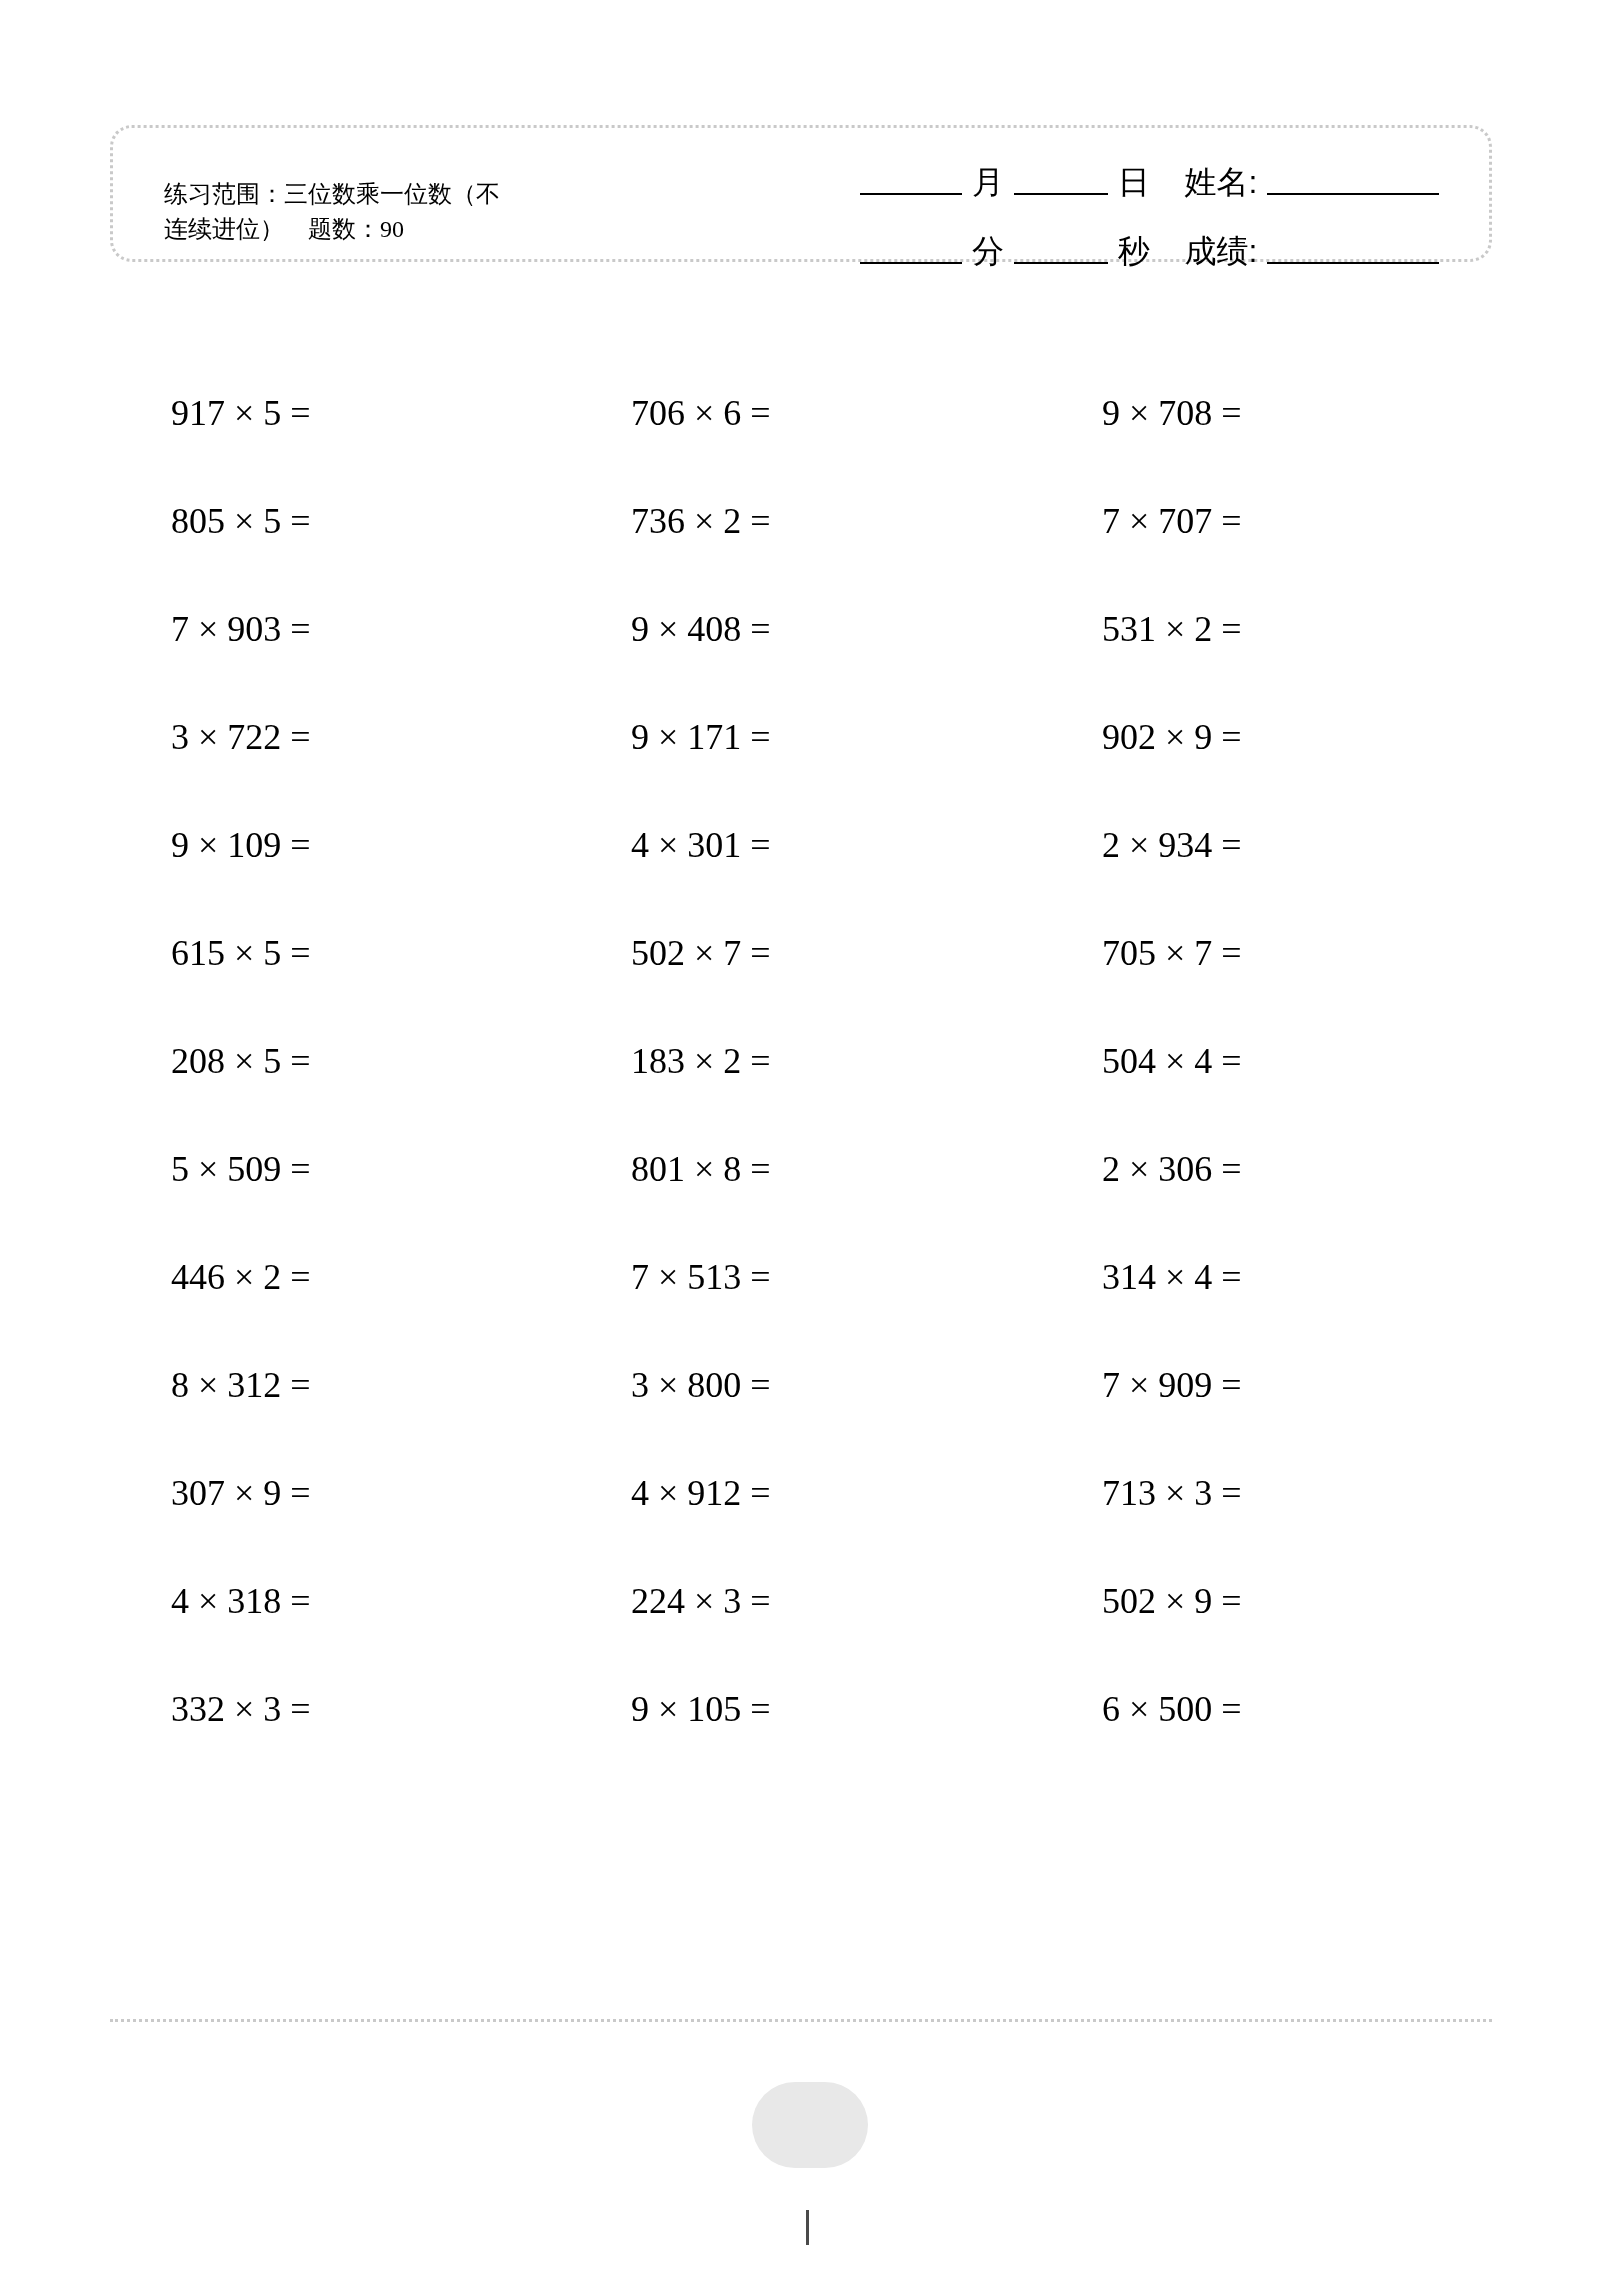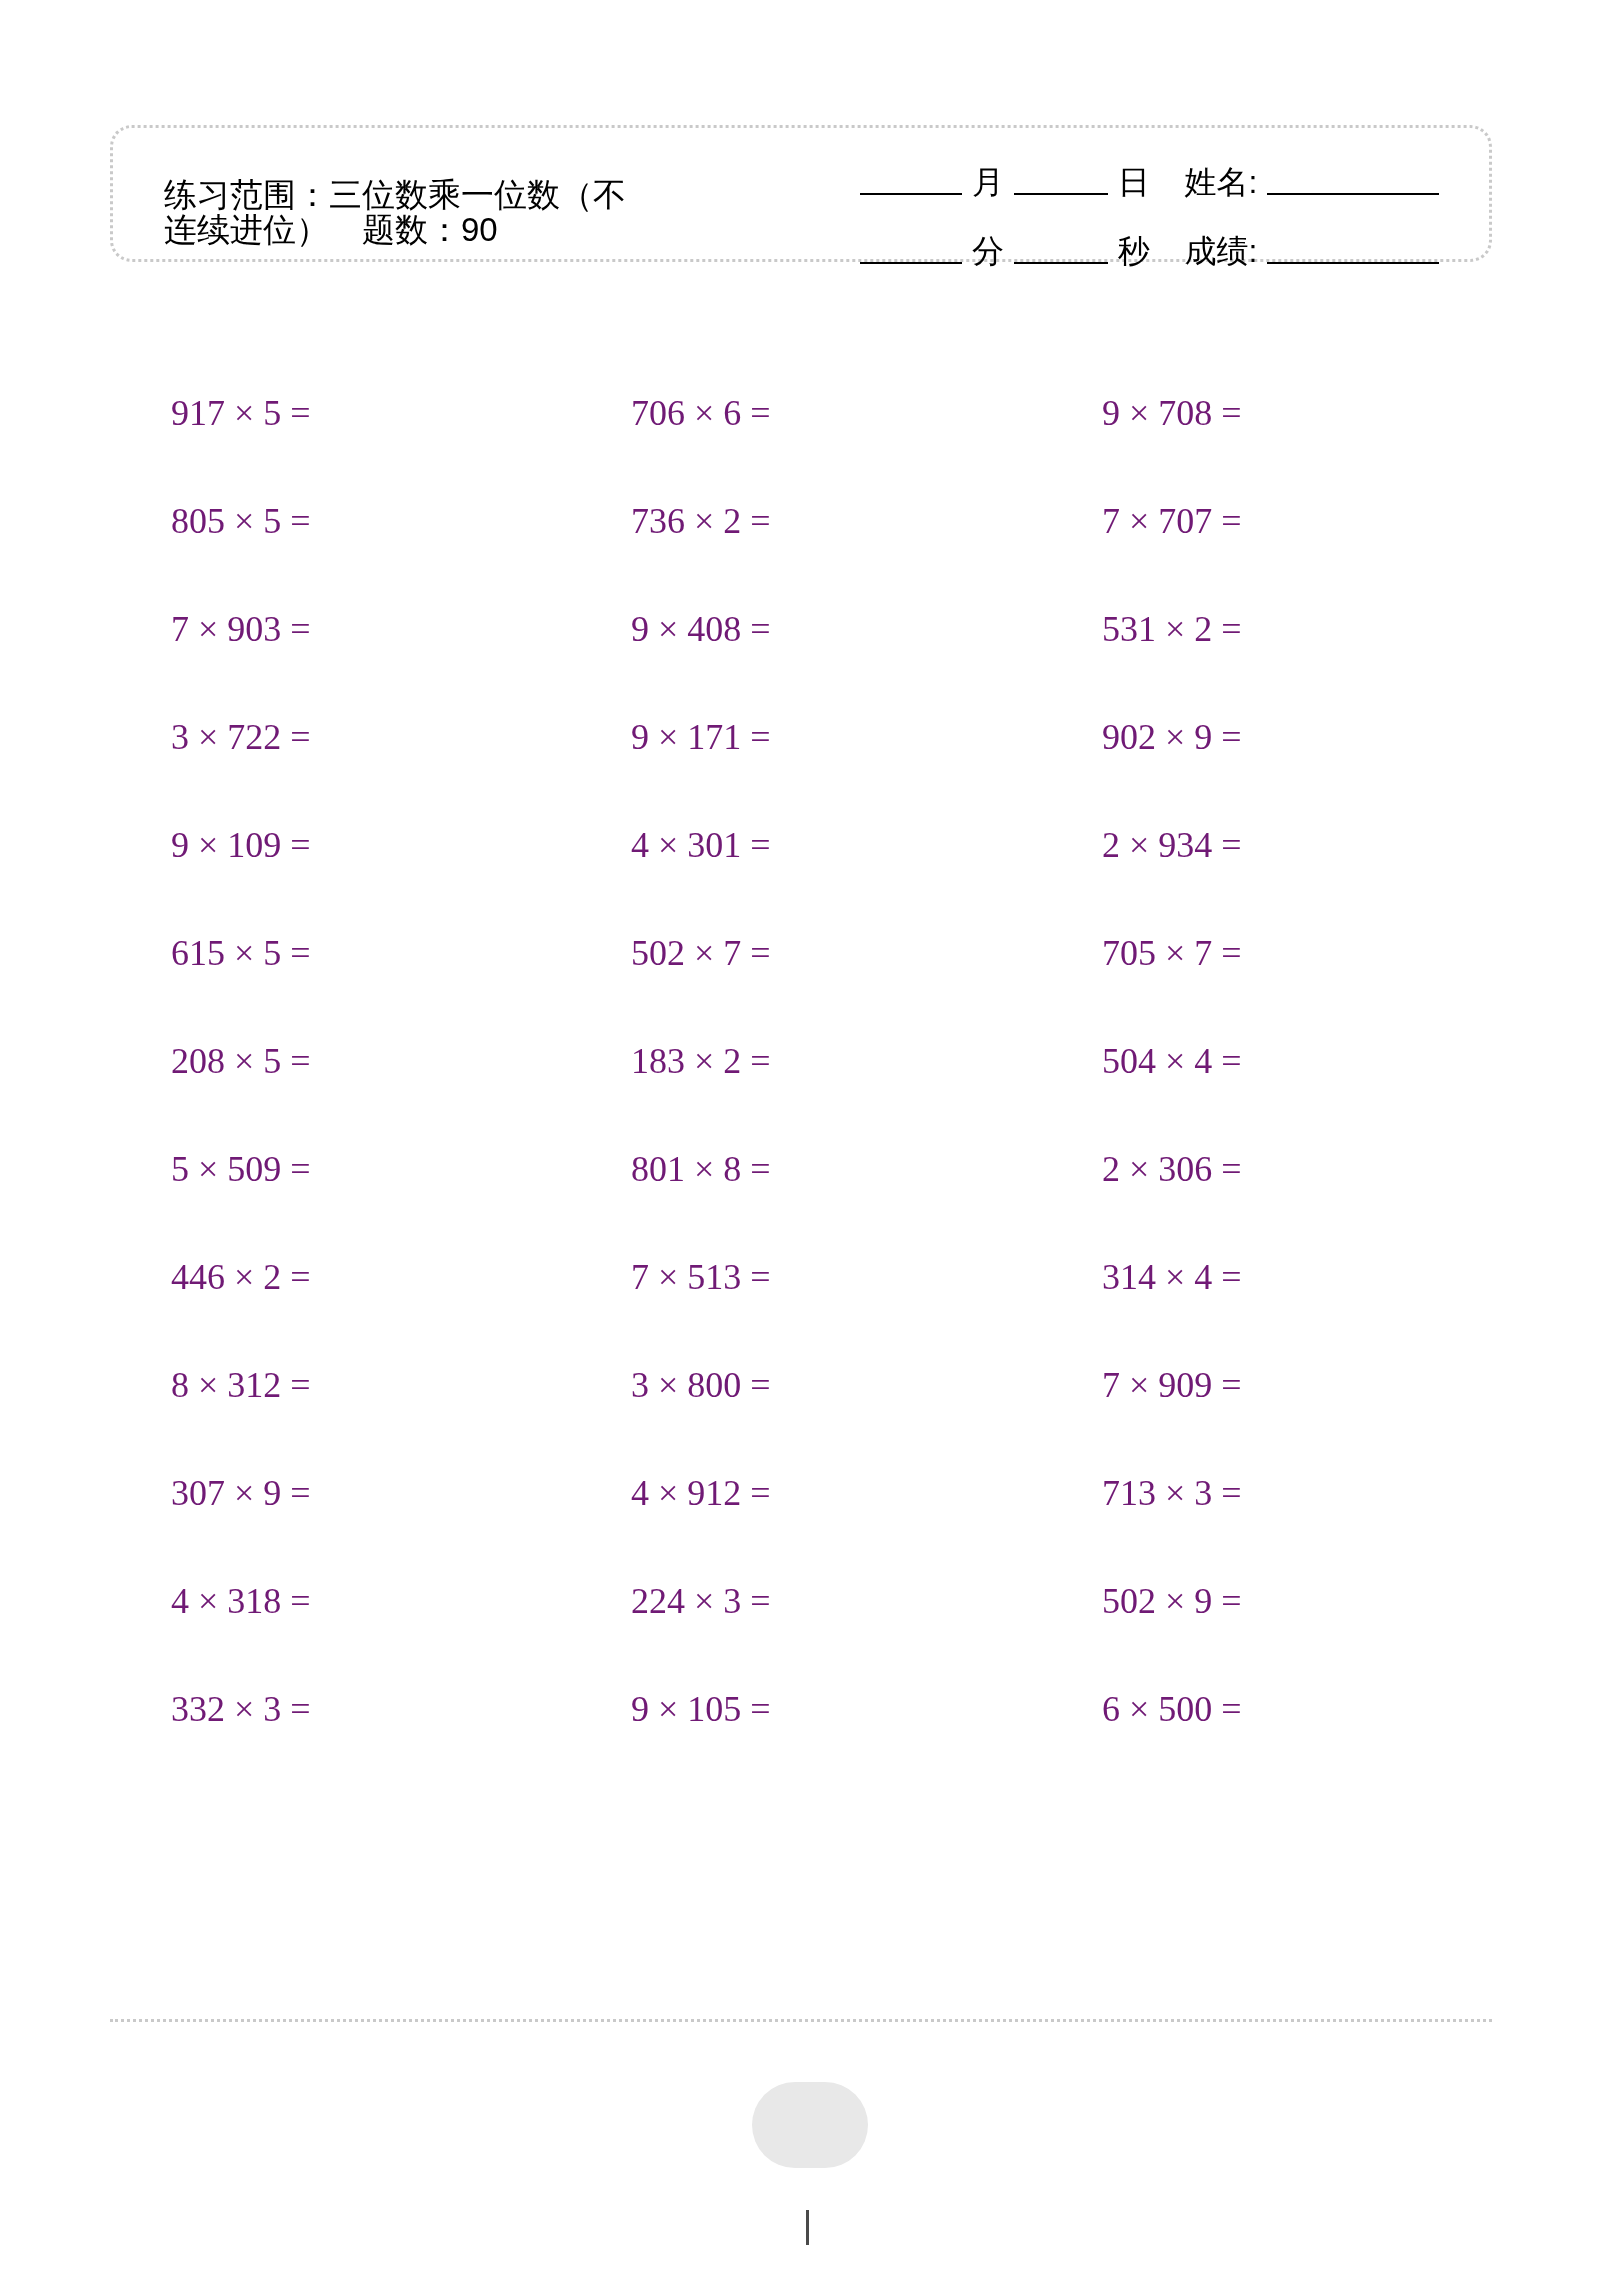--- a/index.html
+++ b/index.html
@@ -25,22 +25,22 @@
     border: 3.9px dotted #c9c9c9;
     border-radius: 21.6px;
     box-sizing: border-box;
   }
 
   #worksheet-title {
     position: absolute;
     left: 51px;
     top: 49px;
     width: 510px;
-    font-family: Liberation Sans, sans-serif;
-    font-size: 33px;
+    font-family: Liberation Serif, serif;
+    font-size: 24px;
     line-height: 35px;
     color: #000000;
     letter-spacing: 0px;
   }
 
   #header-fields {
     position: absolute;
     right: 43px;
     top: 7.8px;
     width: 686px;
@@ -76,21 +76,21 @@
   }
   .prob-row {
     display: flex;
     height: 108px;
     align-items: center;
   }
   .prob-cell {
     width: 461px;
     box-sizing: border-box;
     font-size: 36px;
-    color: #701a75;
+    color: #000000;
     white-space: nowrap;
   }
   .prob-cell.c1 { padding-left: 61px; }
   .prob-cell.c2 { padding-left: 524px; text-align: right; }
   .prob-cell.c3 { padding-left: 985px; }
 
   
   #problems .prob-row { position: relative; display: block; }
   #problems .prob-cell { position: absolute; top: 0; width: auto; padding: 0; }
   #problems .prob-cell.c1 { left: 61px; }

